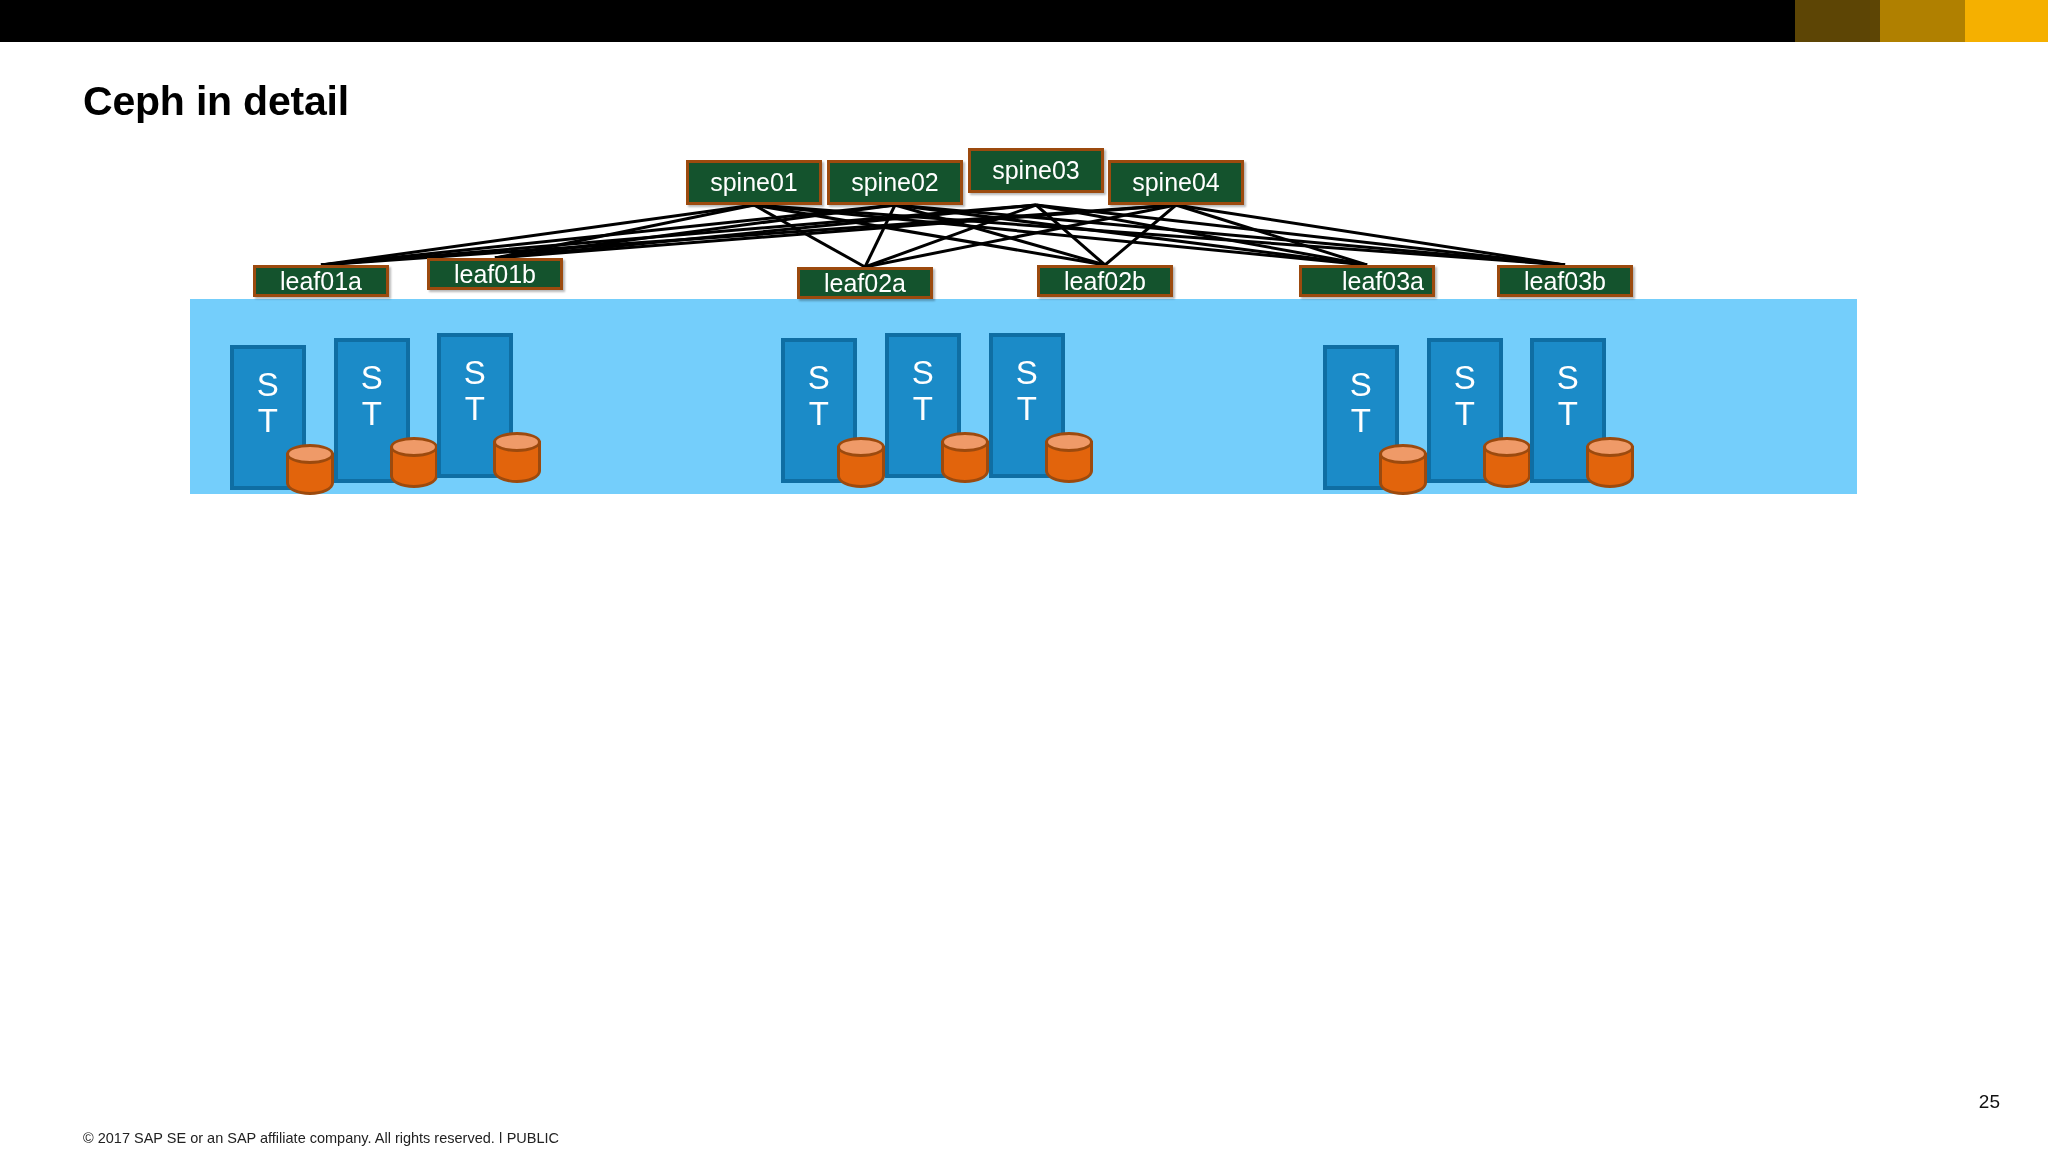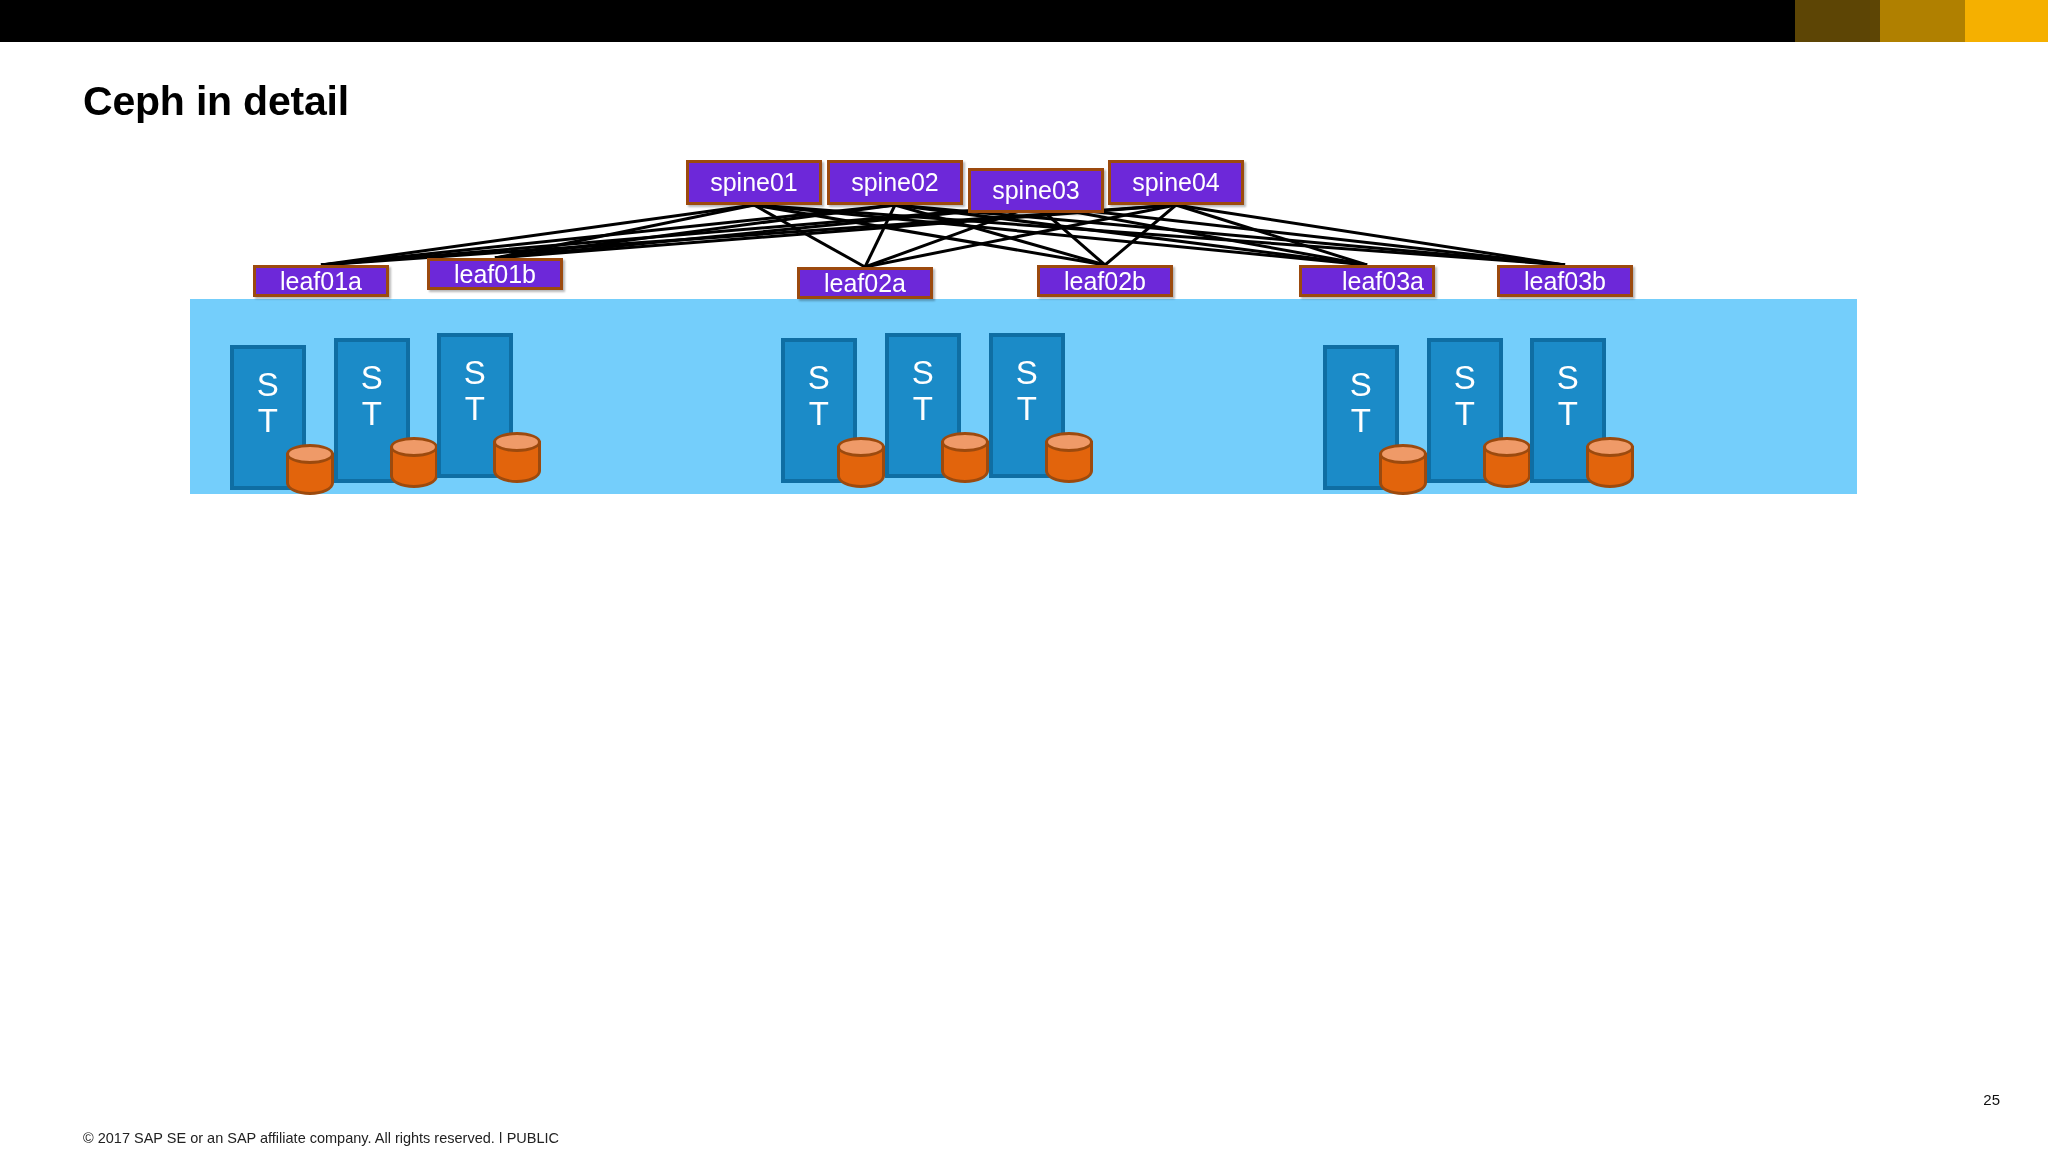--- a/index.html
+++ b/index.html
@@ -64,21 +64,21 @@
     position: absolute;
     left: 0; top: 0;
     width: 2048px;
     height: 1152px;
     pointer-events: none;
   }
 
   
   .switch {
     position: absolute;
-    background: #6d28d9;
+    background: #14532d;
     border: 3px solid #9c4a0e;
     box-sizing: border-box;
     color: #ffffff;
     font-size: 25px;
     line-height: 1;
     display: flex;
     align-items: center;
     justify-content: center;
     white-space: nowrap;
     box-shadow: 2px 2px 2px rgba(0,0,0,0.28);
@@ -140,21 +140,21 @@
     top: 1098px;
     font-size: 14.5px;
     color: #222222;
     white-space: nowrap;
     margin-top: 32px;
   }
   #footer-page {
     position: absolute;
     right: 48px;
     top: 1091px;
-    font-size: 15px;
+    font-size: 19px;
     color: #111111;
   }
 </style>
 </head>
 <body>
 
 <div id="top-bar">
   <div class="bar-seg bar-black"></div>
   <div class="bar-seg bar-g1"></div>
   <div class="bar-seg bar-g2"></div>
@@ -196,21 +196,21 @@
       </g>
   </svg>
 
   <div id="switch-layer">
       <div class="switch spine" style="left: 686px; top: 160px;">
         <span>spine01</span>
       </div>
       <div class="switch spine" style="left: 827px; top: 160px;">
         <span>spine02</span>
       </div>
-      <div class="switch spine" style="left: 968px; top: 168px;">
+      <div class="switch spine" style="left: 968px; top: 148px;">
         <span>spine03</span>
       </div>
       <div class="switch spine" style="left: 1108px; top: 160px; text-align: right;">
         <span>spine04</span>
       </div>
       <div class="switch leaf" style="left: 253px; top: 265px;">
         <span>leaf01a</span>
       </div>
       <div class="switch leaf" style="left: 427px; top: 258px;">
         <span>leaf01b</span>

